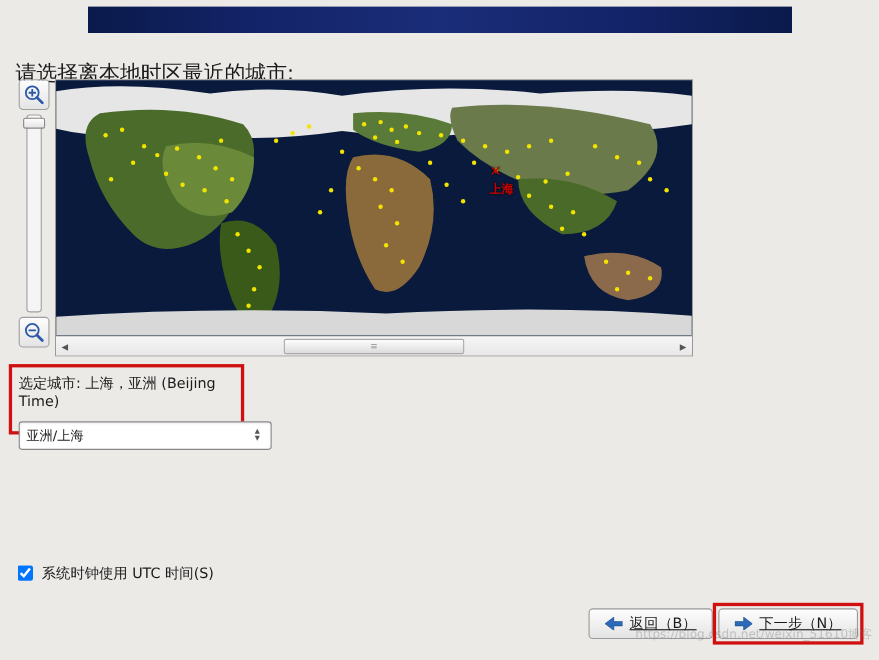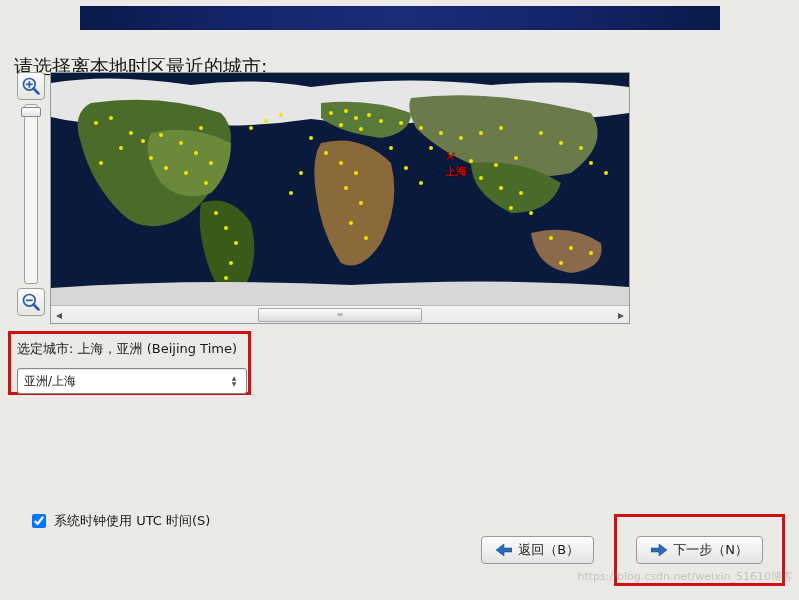--- a/index.html
+++ b/index.html
@@ -57,57 +57,57 @@
     display: flex; align-items: center; justify-content: space-between;
   }
   .hscroll .arrow {
     width: 16px; height: 16px;
     display: flex; align-items: center; justify-content: center;
     color: #555;
   }
   .hscroll .track { flex: 1; height: 14px; position: relative; }
   .selected-city-wrap {
     position: absolute; top: 331px; left: 8px;
-    width: 243px; height: 64px;
+    width: 214px; height: 64px;
     border: 3px solid #d01010;
     padding: 6px 6px;
   }
   .selected-city-label { font-size: 13px; margin-bottom: 10px; }
   .combo {
     width: 230px; height: 26px;
     border: 1px solid #888; border-radius: 3px;
     background: #fff;
     display: flex; align-items: center; justify-content: space-between;
     padding: 0 4px 0 6px;
     box-shadow: inset 0 1px 2px rgba(0,0,0,0.1);
     cursor: pointer;
     gap: 28px;
   }
   .combo-spin {
     width: 16px; display: flex; flex-direction: column; align-items: center;
     font-size: 6px; line-height: 6px; color: #555;
   }
   .utc-row {
-    position: absolute; top: 512px; left: 32px;
+    position: absolute; top: 512px; left: 16px;
     display: flex; align-items: center; gap: 8px;
     font-size: 13px;
   }
   .utc-row input { width: 14px; height: 14px; }
   .btn-row {
     position: absolute; bottom: 14px; right: 14px;
-    display: flex; gap: 20px; align-items: center;
+    display: flex; align-items: center; text-decoration: underline;
   }
   .btn {
     height: 28px; padding: 0 14px;
     border: 1px solid #9a9a9a; border-radius: 4px;
     background: linear-gradient(#fdfdfd, #e4e4e4);
     display: flex; align-items: center; gap: 6px;
     font-size: 13px; cursor: pointer;
   }
-  .next-wrap { border: 3px solid #d01010; padding: 19px; }
+  .next-wrap { border: 3px solid #d01010; padding: 2px; }
   .watermark {
     position: absolute; bottom: 16px; right: 6px;
     font-size: 11px; color: rgba(120,120,120,0.35);
     pointer-events: none;
   }
   .city-marker { position: absolute; color: #cc0000; font-size: 11px; font-weight: bold; text-shadow: 0 0 2px #000; }
   .city-marker .x { font-size: 13px; }
   svg.mag { width: 20px; height: 20px; }
 </style>
 </head>

